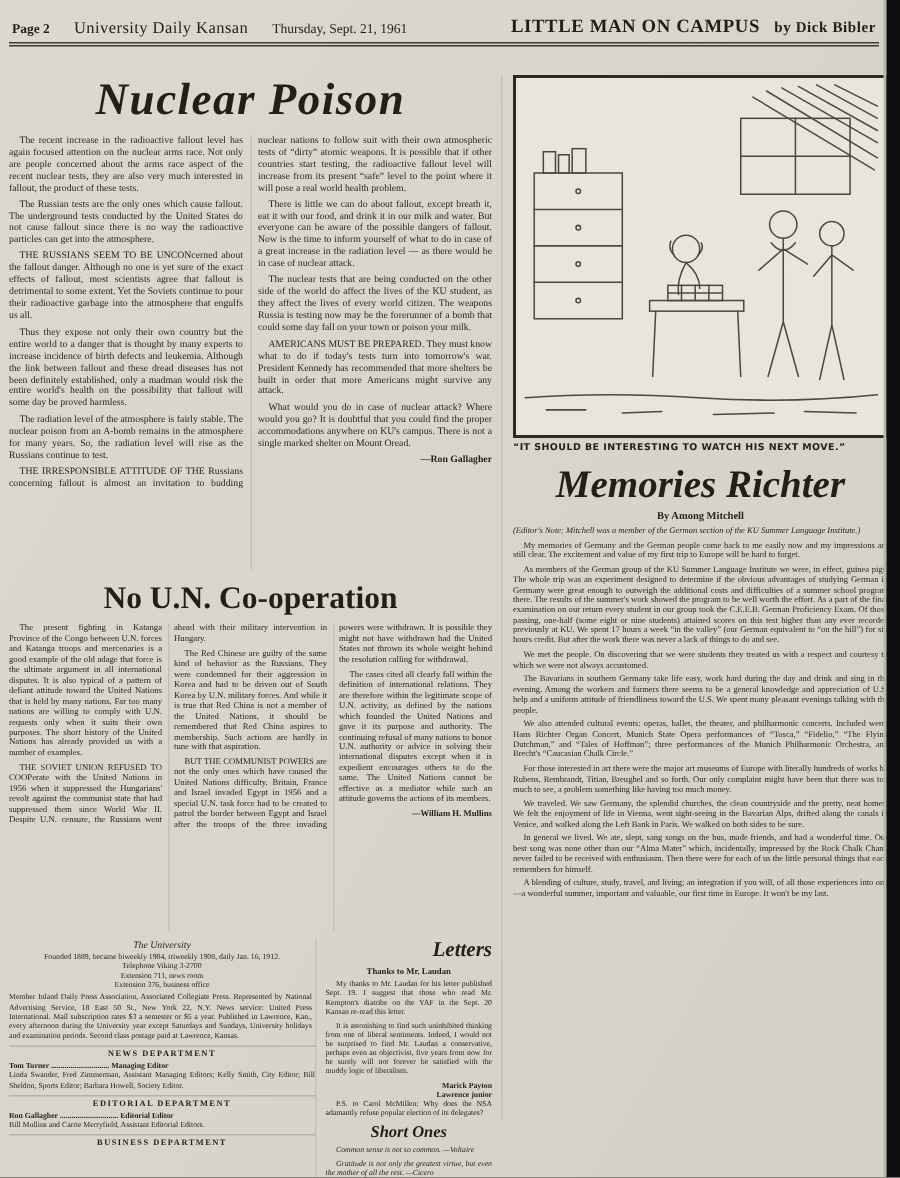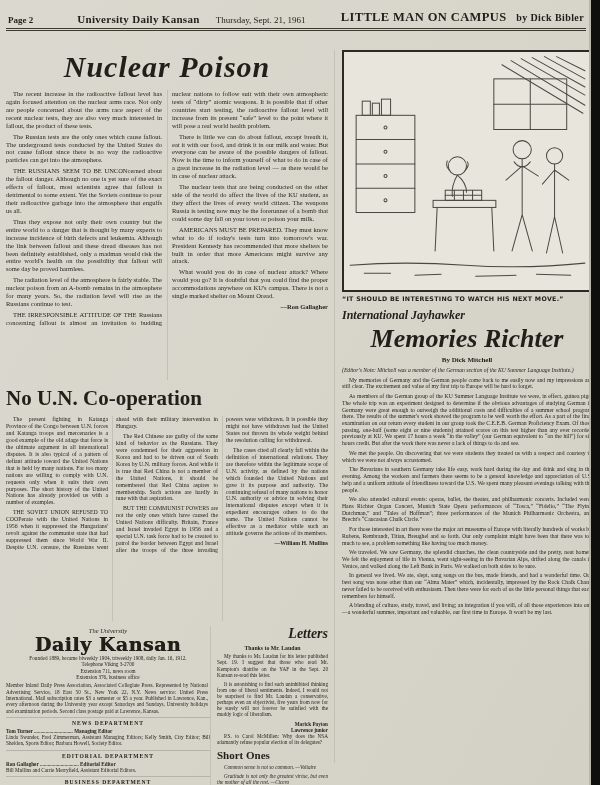--- a/index.html
+++ b/index.html
@@ -9,35 +9,35 @@
     font-family:"Liberation Serif", serif;color:#211f1a;
   }
   .scan-bar{position:absolute;top:0;right:0;width:9px;height:100%;background:#0f0f0e;}
   .scan-bar2{position:absolute;top:0;right:9px;width:2px;height:100%;background:#b9b6ac;}
 
   
   .header{position:absolute;left:6px;top:4px;right:14px;}
   .header-row{display:flex;justify-content:space-between;align-items:flex-end;padding:6px 2px 3px 2px;}
   .h-left{display:flex;gap:16px;align-items:baseline;}
   .h-page{font-size:9px;font-weight:bold;}
-  .h-paper{font-size:11px;font-weight:bold;letter-spacing:.3px;margin-left:28px;}
+  .h-paper{font-size:11px;font-weight:normal;letter-spacing:.3px;}
   .h-date{font-size:9px;font-weight:normal;}
   .h-cartoon{font-size:12.5px;font-weight:bold;letter-spacing:.4px;}
   .h-cartoon .by{font-size:10px;margin-left:6px;}
   .rule{height:1px;background:#3c392f;}
   .rule+.rule{margin-top:1px;}
 
   
   .left-region{position:absolute;left:6px;top:50px;width:322px;}
   h1.nuclear{font-size:30px;text-align:center;margin:0 0 6px 0;font-weight:bold;letter-spacing:1px;font-style:italic;}
   .cols2{column-count:2;column-gap:10px;column-rule:1px solid #c3c0b4;height:290px;overflow:hidden;
          font-size:6.5px;line-height:1.22;text-align:justify;}
   .cols2 p,.cols3 p,.memories p,.letters p{margin:0 0 3px 0;text-indent:7px;}
   .sig{text-align:right;font-weight:bold;text-indent:0 !important;}
-  h2.noun{font-size:21px;margin:6px 0 5px 0;font-weight:bold;}
+  h2.noun{font-size:21px;text-align:center;margin:6px 0 5px 0;font-weight:bold;}
   .cols3{column-count:3;column-gap:8px;column-rule:1px solid #c3c0b4;height:205px;overflow:hidden;
          font-size:5.8px;line-height:1.2;text-align:justify;}
 
   
   .bottom-row{display:flex;margin-top:5px;height:164px;overflow:hidden;}
   .masthead{width:204px;font-size:5.2px;line-height:1.22;overflow:hidden;}
   .np-top{text-align:center;font-size:6.5px;font-style:italic;margin-top:1px;}
   .np{text-align:center;font-size:19px;font-weight:bold;font-family:"DejaVu Serif",serif;
       letter-spacing:.5px;line-height:1.05;text-shadow:.4px 0 0 #211f1a;}
   .center{text-align:center;}
@@ -45,21 +45,21 @@
   .dept-head{text-align:center;font-weight:bold;font-size:5.6px;letter-spacing:1px;margin-top:3px;
              border-top:1px solid #b6b3a8;padding-top:2px;}
   .editor-line{font-weight:bold;margin-top:1px;}
   .staff-line{text-align:justify;}
 
   .letters{flex:1;border-left:1px solid #c3c0b4;padding-left:6px;font-size:5.2px;line-height:1.18;
            text-align:justify;overflow:hidden;}
   .letters-head{font-size:14px;font-style:italic;font-weight:bold;text-align:right;margin:0 0 2px 0;}
   .letter-subject{font-weight:bold;text-align:center;font-size:5.8px;margin:1px 0 2px 0;}
   .letter-sig{text-align:right;font-weight:bold;}
-  .shortones-head{font-size:11px;font-weight:bold;margin:4px 0 2px 0;}
+  .shortones-head{font-size:11px;font-style:italic;font-weight:bold;text-align:center;margin:4px 0 2px 0;}
   .quote{font-style:italic;}
 
   
   .right-region{position:absolute;left:334px;top:50px;width:250px;border-left:1px solid #c3c0b4;padding-left:7px;}
   .cartoon-box{height:238px;border:2px solid #2c2a24;background:#e7e5dc;position:relative;overflow:hidden;}
   .cartoon-box svg{width:100%;height:100%;display:block;}
   .cartoon-caption{font-size:6.3px;font-weight:bold;letter-spacing:.3px;margin:3px 0 6px 0;
                    font-family:"DejaVu Sans",sans-serif;text-transform:uppercase;}
   .kicker{font-size:12px;font-style:italic;font-weight:bold;margin:1px 0 1px 0;}
   .memories-head{font-size:26px;font-style:italic;font-weight:bold;text-align:center;margin:0 0 2px 0;}
@@ -112,21 +112,20 @@
       <p>The Red Chinese are guilty of the same kind of behavior as the Russians. They were condemned for their aggression in Korea and had to be driven out of South Korea by U.N. military forces. And while it is true that Red China is not a member of the United Nations, it should be remembered that Red China aspires to membership. Such actions are hardly in tune with that aspiration.</p>
       <p>BUT THE COMMUNIST POWERS are not the only ones which have caused the United Nations difficulty. Britain, France and Israel invaded Egypt in 1956 and a special U.N. task force had to be created to patrol the border between Egypt and Israel after the troops of the three invading powers were withdrawn. It is possible they might not have withdrawn had the United States not thrown its whole weight behind the resolution calling for withdrawal.</p>
       <p>The cases cited all clearly fall within the definition of international relations. They are therefore within the legitimate scope of U.N. activity, as defined by the nations which founded the United Nations and gave it its purpose and authority. The continuing refusal of many nations to honor U.N. authority or advice in solving their international disputes except when it is expedient encourages others to do the same. The United Nations cannot be effective as a mediator while such an attitude governs the actions of its members.</p>
       <p class="sig">—William H. Mullins</p>
     </div>
 
     <div class="bottom-row">
 
       <div class="masthead">
         <div class="np-top">The University</div>
-        <div class="np">Daily Kansan</div>
         <div class="center">Founded 1889, became biweekly 1904, triweekly 1908, daily Jan. 16, 1912.</div>
         <div class="center">Telephone Viking 3-2700</div>
         <div class="center">Extension 711, news room</div>
         <div class="center">Extension 376, business office</div>
         <div class="mast-para">Member Inland Daily Press Association, Associated Collegiate Press. Represented by National Advertising Service, 18 East 50 St., New York 22, N.Y. News service: United Press International. Mail subscription rates $3 a semester or $5 a year. Published in Lawrence, Kan., every afternoon during the University year except Saturdays and Sundays, University holidays and examination periods. Second class postage paid at Lawrence, Kansas.</div>
 
         <div class="dept-head">NEWS DEPARTMENT</div>
         <div class="editor-line">Tom Turner .............................. Managing Editor</div>
         <div class="staff-line">Linda Swander, Fred Zimmerman, Assistant Managing Editors; Kelly Smith, City Editor; Bill Sheldon, Sports Editor; Barbara Howell, Society Editor.</div>
 
@@ -192,23 +191,22 @@
           <circle cx="208" cy="102" r="8"></circle>
           <path d="M208 110 L208 162 M208 116 L196 130 M208 116 L222 126 M208 162 L200 198 M208 162 L216 198"></path>
 
           <path d="M6 210 Q60 206 120 210 T238 208"></path>
           <path d="M20 218 L46 218 M70 220 L96 219 M130 221 L170 220 M190 219 L224 220"></path>
         </g>
       </svg>
     </div>
     <div class="cartoon-caption">“It should be interesting to watch his next move.”</div>
 
-    <div class="kicker">International Jayhawker</div>
     <div class="memories-head">Memories Richter</div>
-    <div class="byline">By Dick Mitchell</div>
+    <div class="byline">By Among Mitchell</div>
 
     <div class="memories">
       <div class="ednote">(Editor's Note: Mitchell was a member of the German section of the KU Summer Language Institute.)</div>
       <p>My memories of Germany and the German people come back to me easily now and my impressions are still clear. The excitement and value of my first trip to Europe will be hard to forget.</p>
       <p>As members of the German group of the KU Summer Language Institute we were, in effect, guinea pigs. The whole trip was an experiment designed to determine if the obvious advantages of studying German in Germany were great enough to outweigh the additional costs and difficulties of a summer school program there. The results of the summer's work showed the program to be well worth the effort. As a part of the final examination on our return every student in our group took the C.E.E.B. German Proficiency Exam. Of those passing, one-half (some eight or nine students) attained scores on this test higher than any ever recorded previously at KU. We spent 17 hours a week “in the valley” (our German equivalent to “on the hill”) for six hours credit. But after the work there was never a lack of things to do and see.</p>
       <p>We met the people. On discovering that we were students they treated us with a respect and courtesy to which we were not always accustomed.</p>
       <p>The Bavarians in southern Germany take life easy, work hard during the day and drink and sing in the evening. Among the workers and farmers there seems to be a general knowledge and appreciation of U.S. help and a uniform attitude of friendliness toward the U.S. We spent many pleasant evenings talking with the people.</p>
       <p>We also attended cultural events: operas, ballet, the theater, and philharmonic concerts. Included were: Hans Richter Organ Concert, Munich State Opera performances of “Tosca,” “Fidelio,” “The Flying Dutchman,” and “Tales of Hoffman”; three performances of the Munich Philharmonic Orchestra, and Brecht's “Caucasian Chalk Circle.”</p>
       <p>For those interested in art there were the major art museums of Europe with literally hundreds of works by Rubens, Rembrandt, Titian, Breughel and so forth. Our only complaint might have been that there was too much to see, a problem something like having too much money.</p>
       <p>We traveled. We saw Germany, the splendid churches, the clean countryside and the pretty, neat homes. We felt the enjoyment of life in Vienna, went sight-seeing in the Bavarian Alps, drifted along the canals in Venice, and walked along the Left Bank in Paris. We walked on both sides to be sure.</p>

